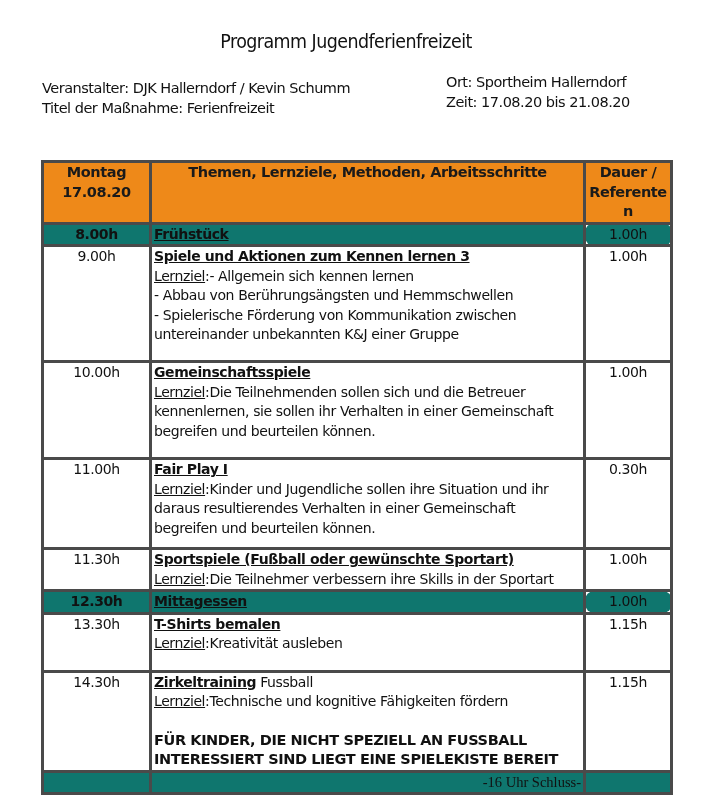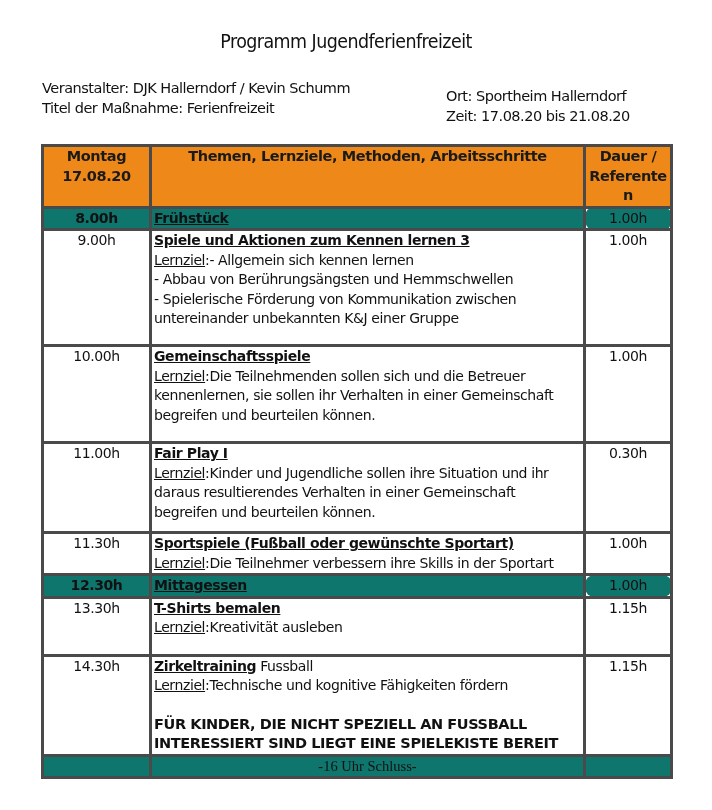--- a/index.html
+++ b/index.html
@@ -8,25 +8,25 @@
     font-family: "DejaVu Sans", sans-serif; color: #111;
   }
   .title {
     position: absolute; top: 30px; left: 0; width: 692px; text-align: center;
     font-size: 19px; font-family: "DejaVu Sans", sans-serif; letter-spacing: -0.6px;
     transform: scaleX(0.92); transform-origin: center;
   }
   .meta { position: absolute; font-size: 14.5px; line-height: 20px; letter-spacing: -0.5px; white-space: nowrap; }
   .meta b { font-weight: normal; }
   .meta-left { left: 42px; top: 78px; }
-  .meta-right { left: 446px; top: 86px; }
+  .meta-right { left: 446px; top: 72px; }
   .meta-line { display: block; }
 
   table.prog {
-    position: absolute; left: 41px; top: 144px; width: 629px;
+    position: absolute; left: 41px; top: 160px; width: 629px;
     border-collapse: collapse; table-layout: fixed;
     font-size: 14px; letter-spacing: -0.4px; padding-left: 44px;
   }
   table.prog td, table.prog th {
     border: 3px solid #4a4a4a; vertical-align: top; padding: 0 2px;
     line-height: 19.5px;
   }
   col.c1 { width: 108px; }
   col.c2 { width: 434px; }
   col.c3 { width: 87px; }
@@ -34,21 +34,21 @@
     background: #ee8919; color: #1a1a1a; font-weight: bold; text-align: center;
     font-size: 14.5px; height: 52px; padding-top: 1px;
   }
   tr.grey td { background: #0f766e; }
   td.time { text-align: center; }
   td.dur { text-align: center; border-radius: 9px; }
   tr.grey td.time { font-weight: bold; }
   .topic { font-weight: bold; text-decoration: underline; }
   .lz { text-decoration: underline; }
   .shout { font-weight: bold; font-size: 14.5px; }
-  td.footer { text-align: center; font-family: "Liberation Serif", serif; font-size: 14.5px; letter-spacing: 0; }
+  td.footer { text-align: right; font-family: "Liberation Serif", serif; font-size: 14.5px; letter-spacing: 0; }
 </style>
 </head>
 <body>
 
 <div class="title">Programm Jugendferienfreizeit</div>
 
 <div class="meta meta-left">
   <span class="meta-line">
     <b>Veranstalter:</b><span> DJK Hallerndorf / Kevin Schumm</span>
   </span>

